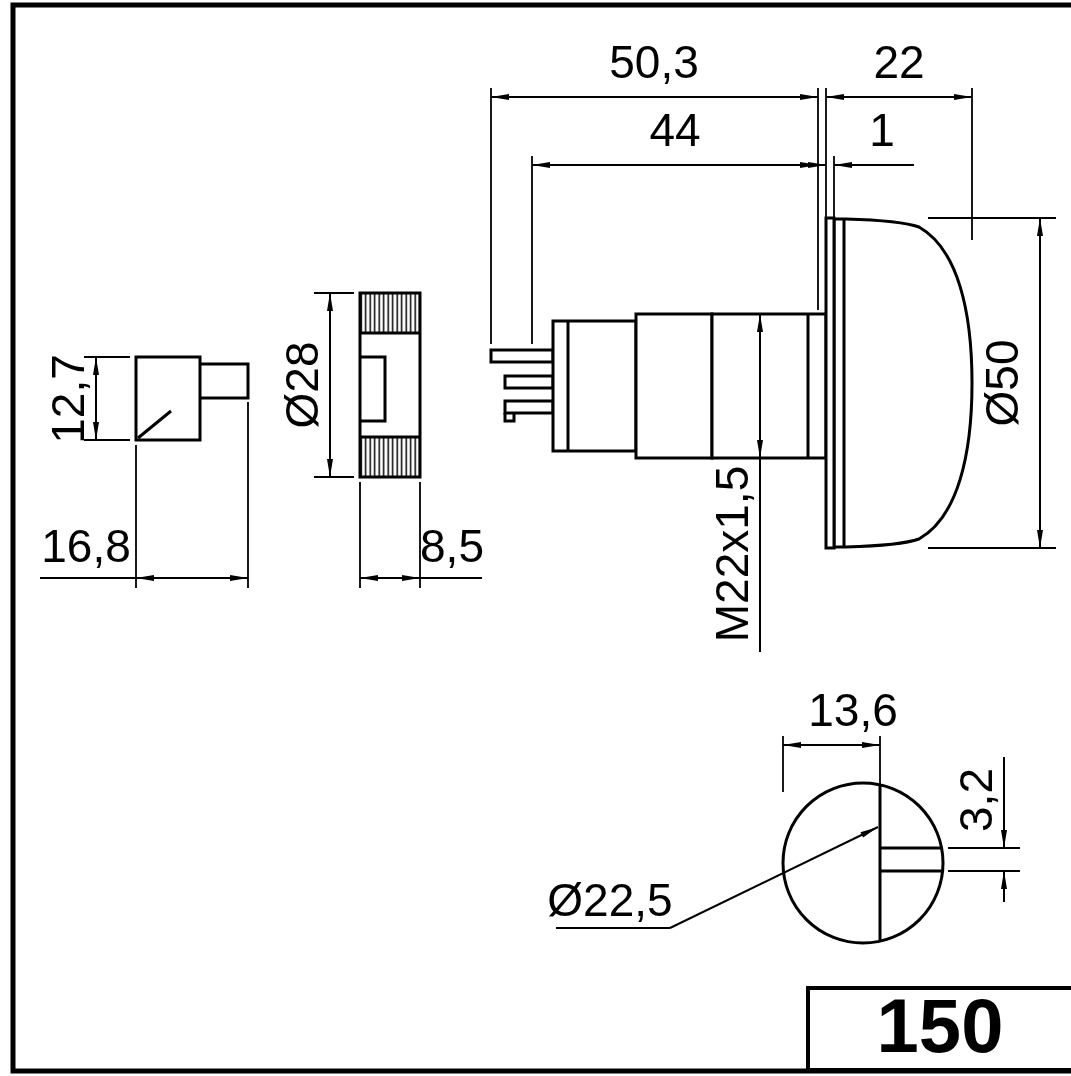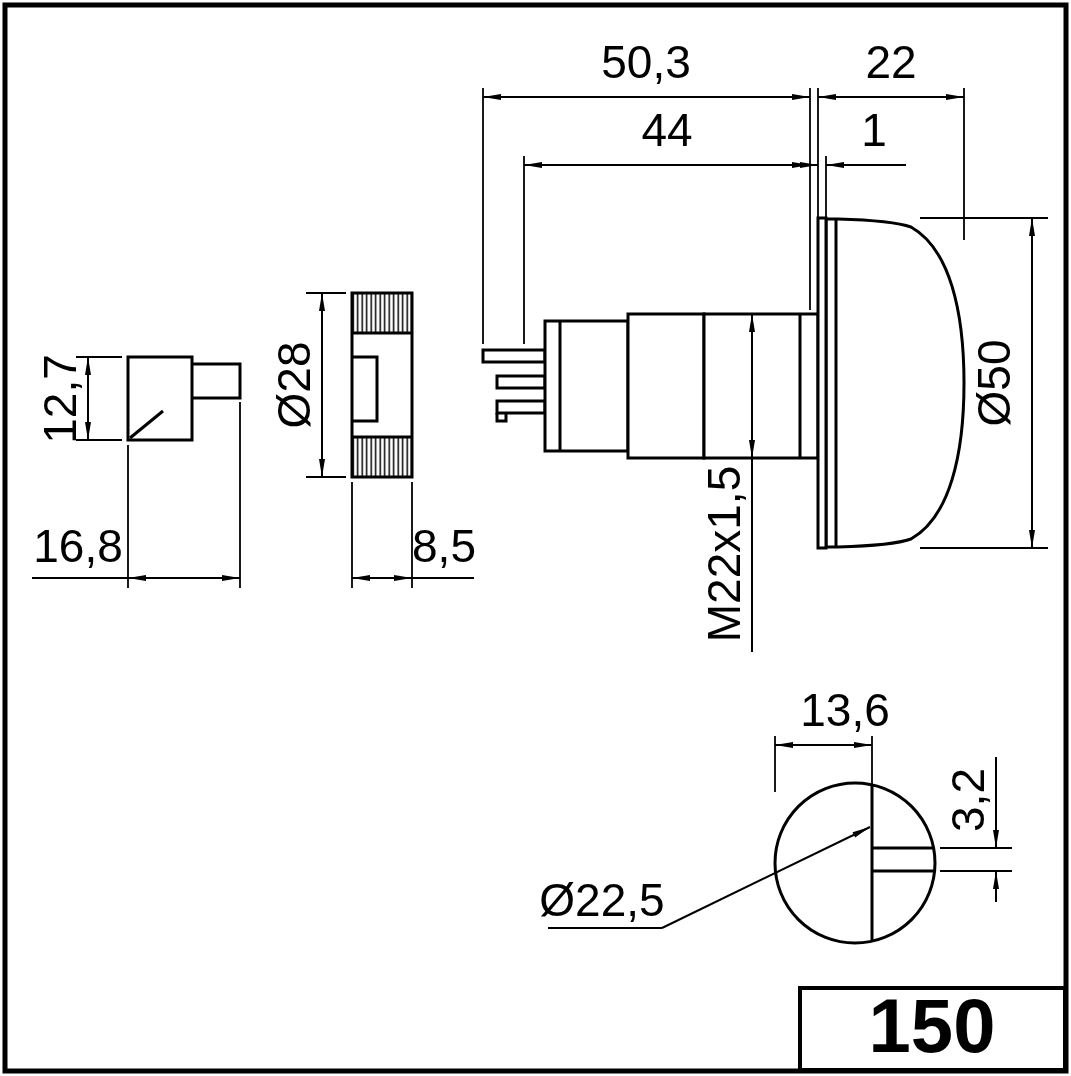--- a/index.html
+++ b/index.html
@@ -1,16 +1,16 @@
 <!DOCTYPE html>
 <html><head>
 <meta charset="utf-8">
 <style>
   html,body{margin:0;padding:0;background:#fff;}
-  .page{position:relative;width:878px;height:1076px;background:#fff;font-family:"Liberation Sans",sans-serif;}
+  .page{position:relative;width:878px;height:1076px;background:#fff;font-family:"Liberation Sans",sans-serif;margin-left:8px;}
   svg{display:block}
   text{font-family:"Liberation Sans",sans-serif;fill:#000}
   .t46{font-size:46px}
   .t76{font-size:76px;font-weight:bold}
   .ol{stroke:#000;stroke-width:3;fill:none}
   .olf{stroke:#000;stroke-width:3;fill:#fff}
   .dl{stroke:#000;stroke-width:2;fill:none}
   .xl{stroke:#000;stroke-width:1.8;fill:none}
   .bd{stroke:#000;stroke-width:5;fill:none}
 </style>

